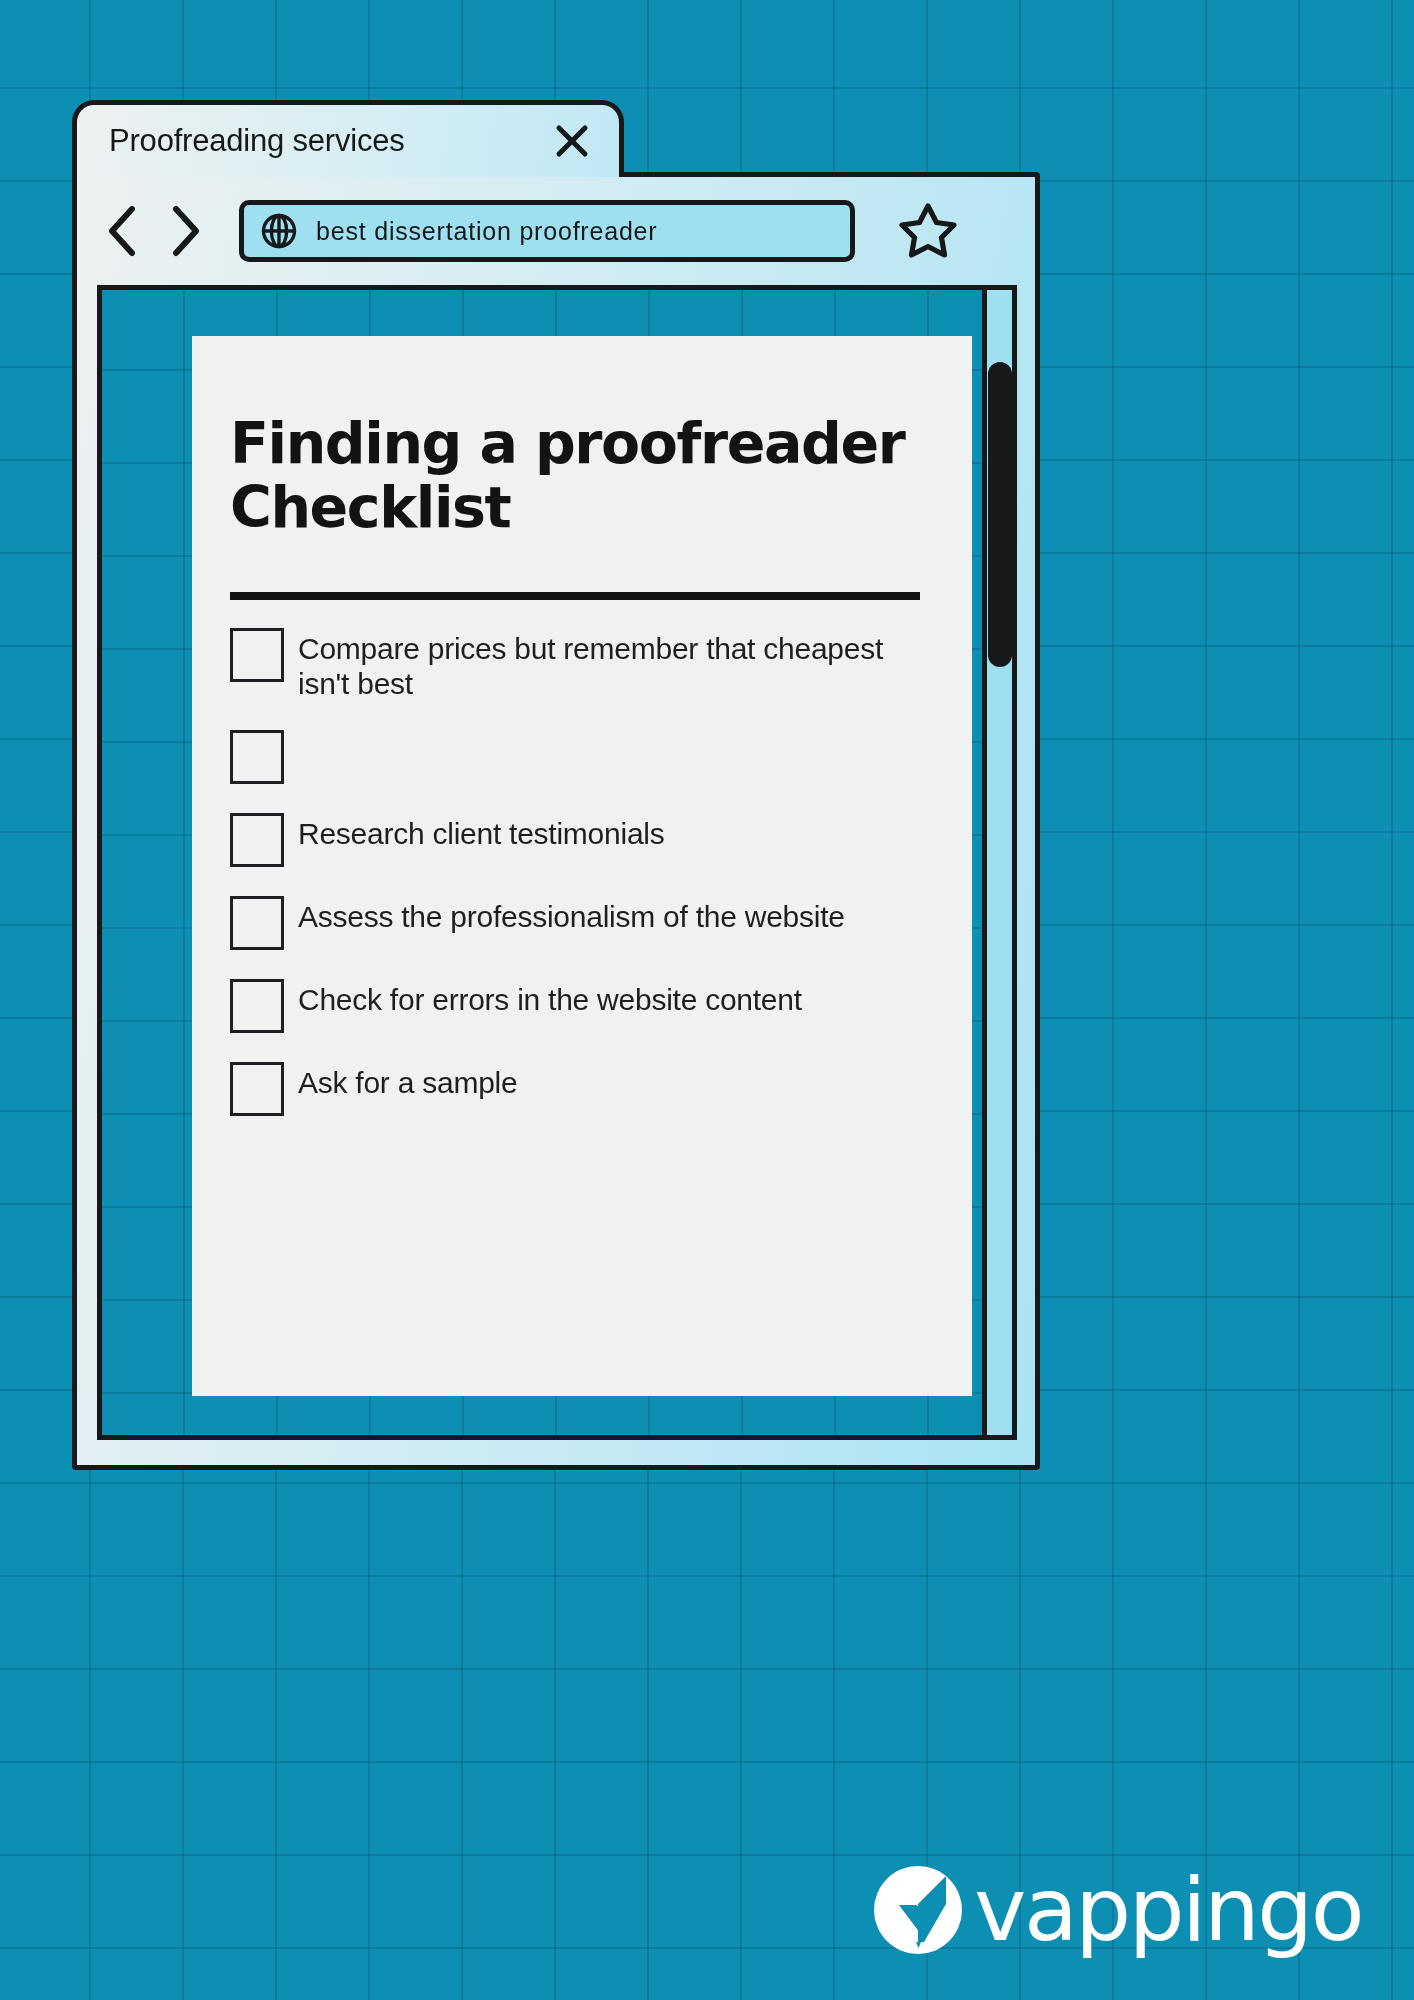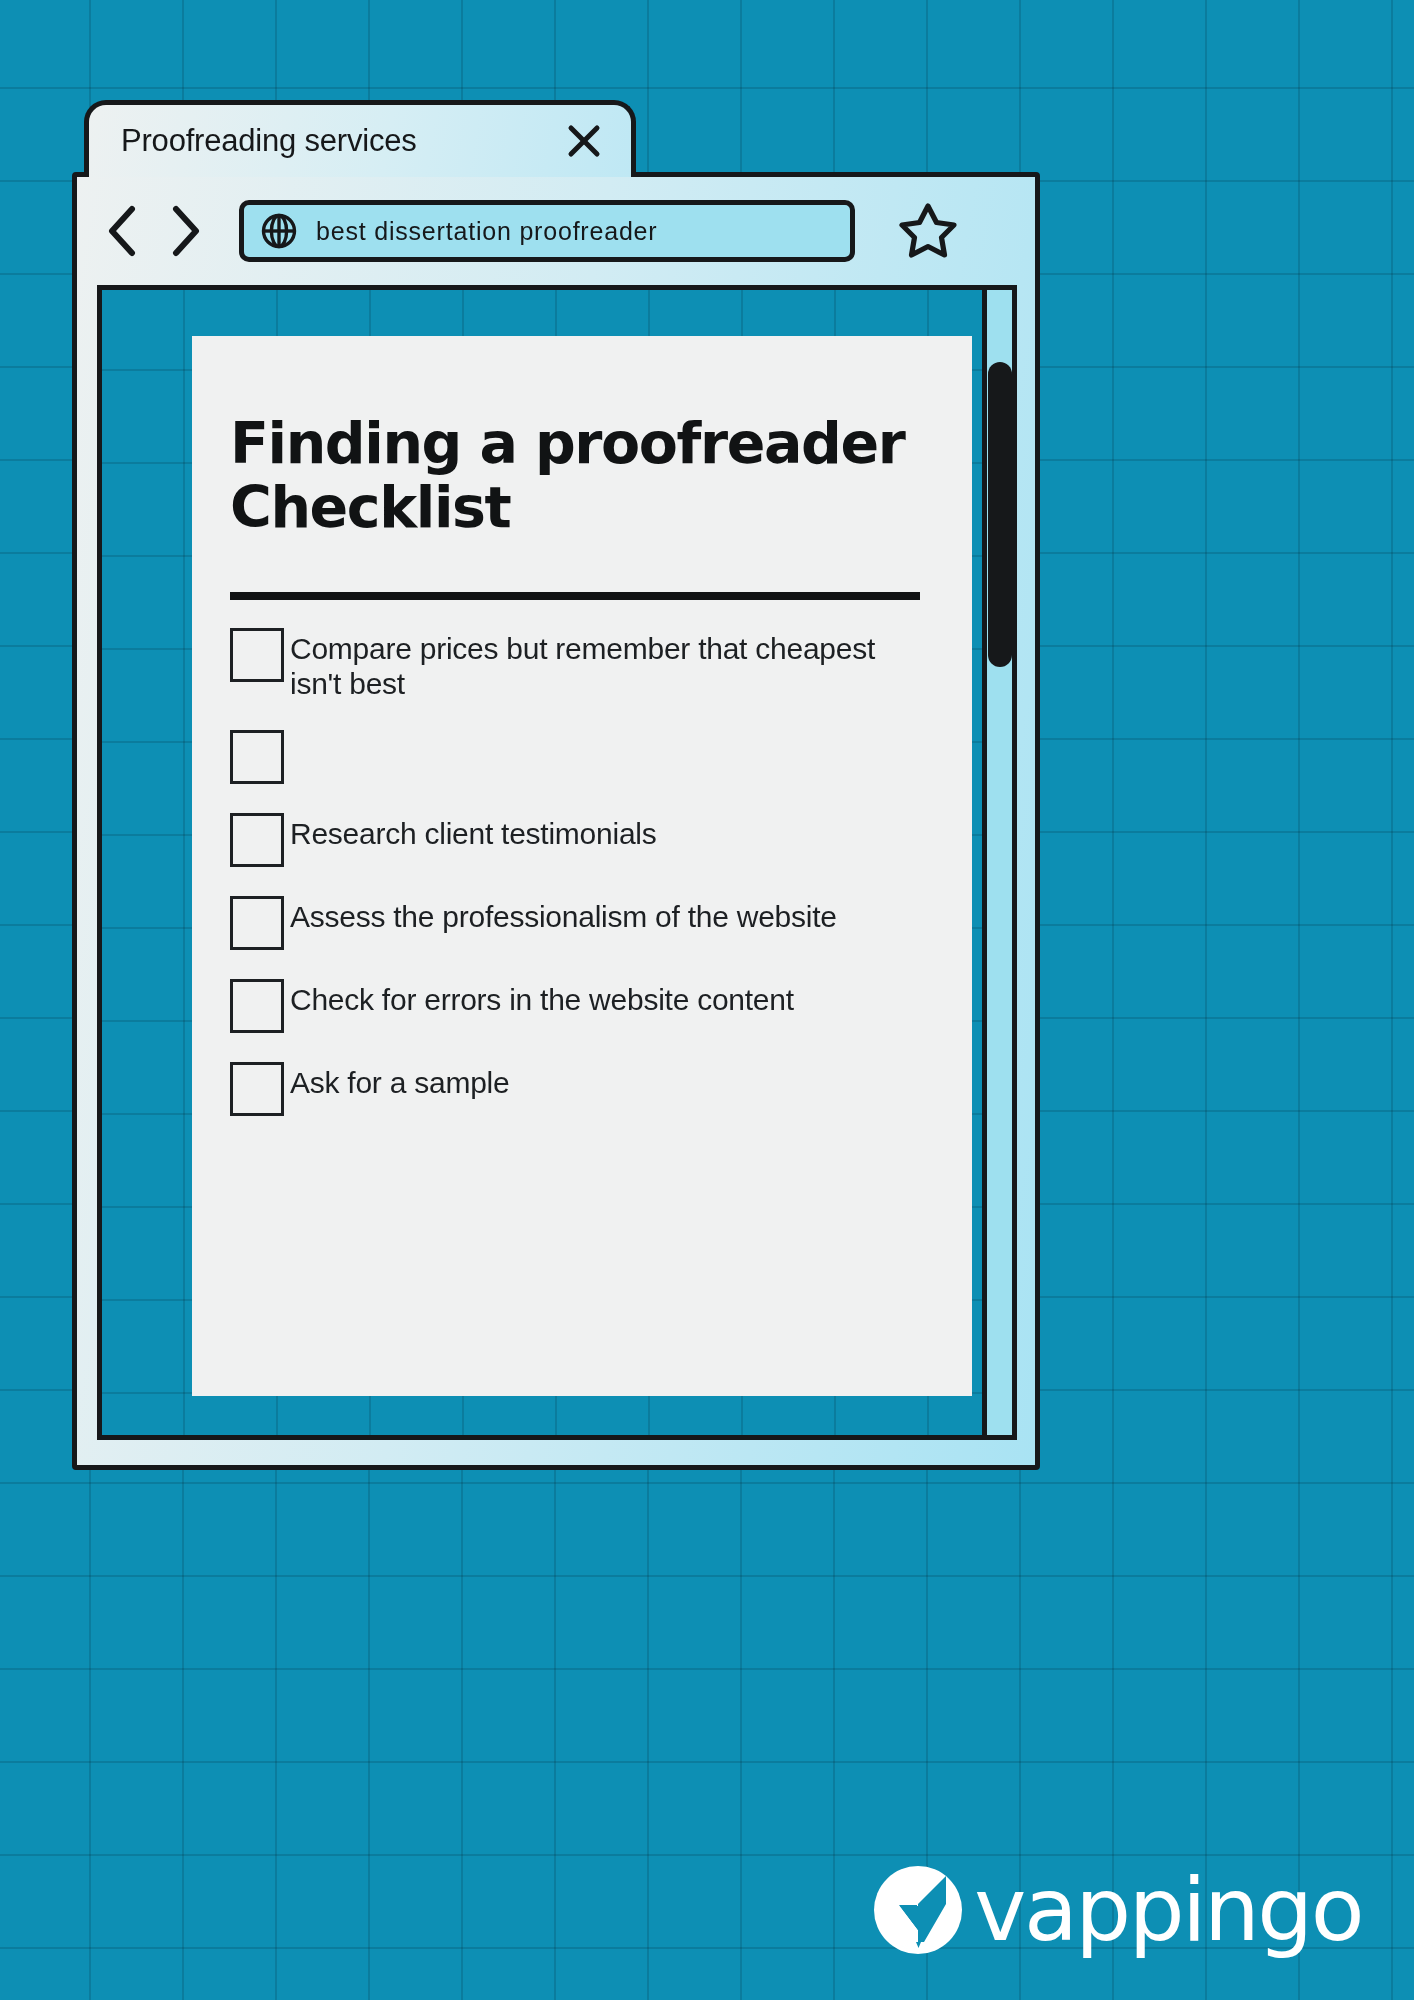--- a/index.html
+++ b/index.html
@@ -33,21 +33,21 @@
     position: absolute;
     left: 72px;
     top: 100px;
     width: 968px;
     height: 1370px;
   }
 
   
   #browser-tab {
     position: absolute;
-    left: 12px;
+    left: 0;
     top: 0;
     width: 552px;
     height: 77px;
     background: linear-gradient(100deg, #edf1f1 0%, #d6eef4 55%, #bfe8f4 100%);
     border: 5px solid #16181a;
     border-bottom: none;
     border-radius: 22px 22px 0 0;
     display: flex;
     align-items: center;
     z-index: 3;
@@ -220,21 +220,21 @@
     flex: none;
     width: 54px;
     height: 54px;
     border: 3px solid #1d2023;
     background: transparent;
     margin-top: 2px;
     cursor: pointer;
   }
 
   .item-label {
-    margin-left: 6px;
+    margin-left: 14px;
     font-size: 30px;
     line-height: 1.17;
     color: #1d2023;
     letter-spacing: -0.25px;
     padding-top: 5px;
   }
 
   
   #vappingo-logo {
     position: absolute;

